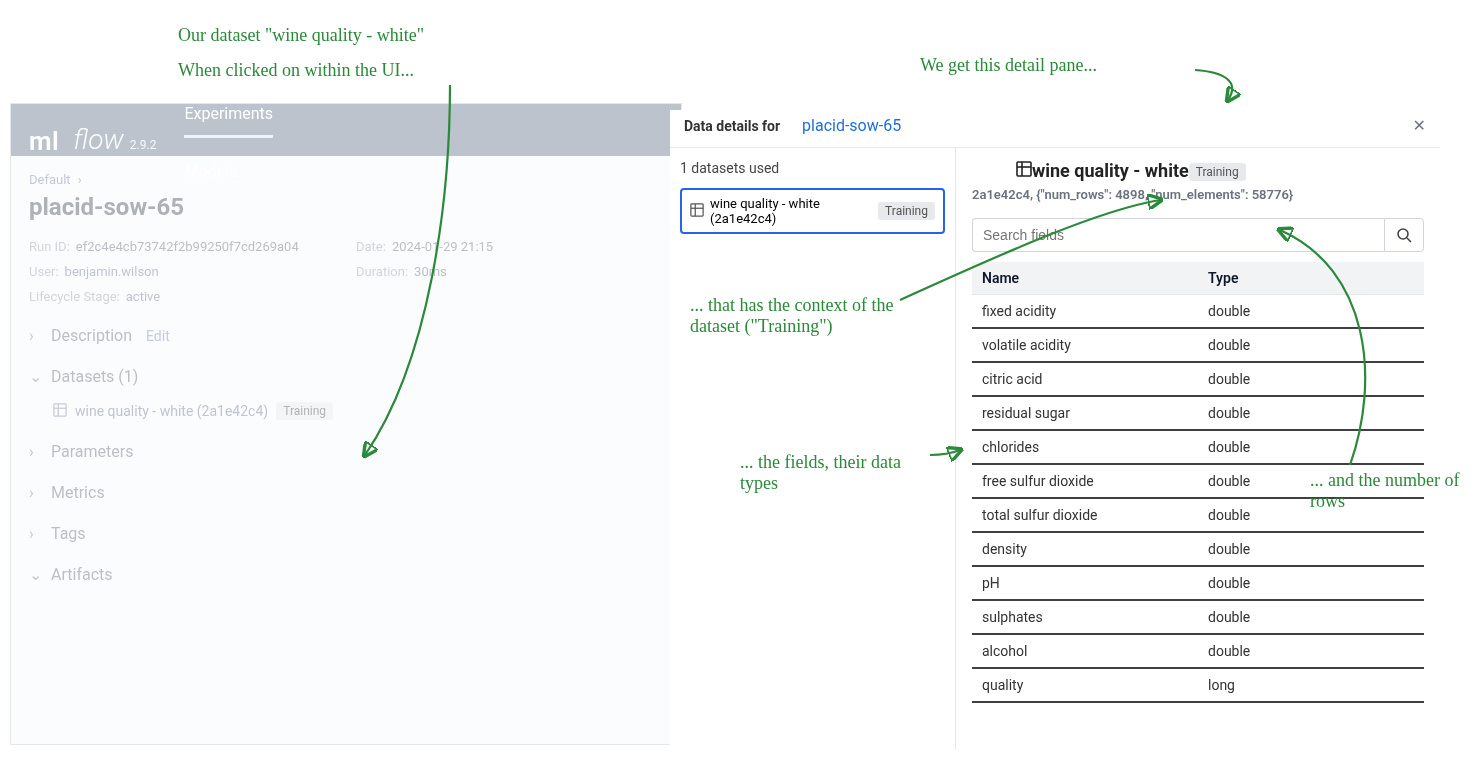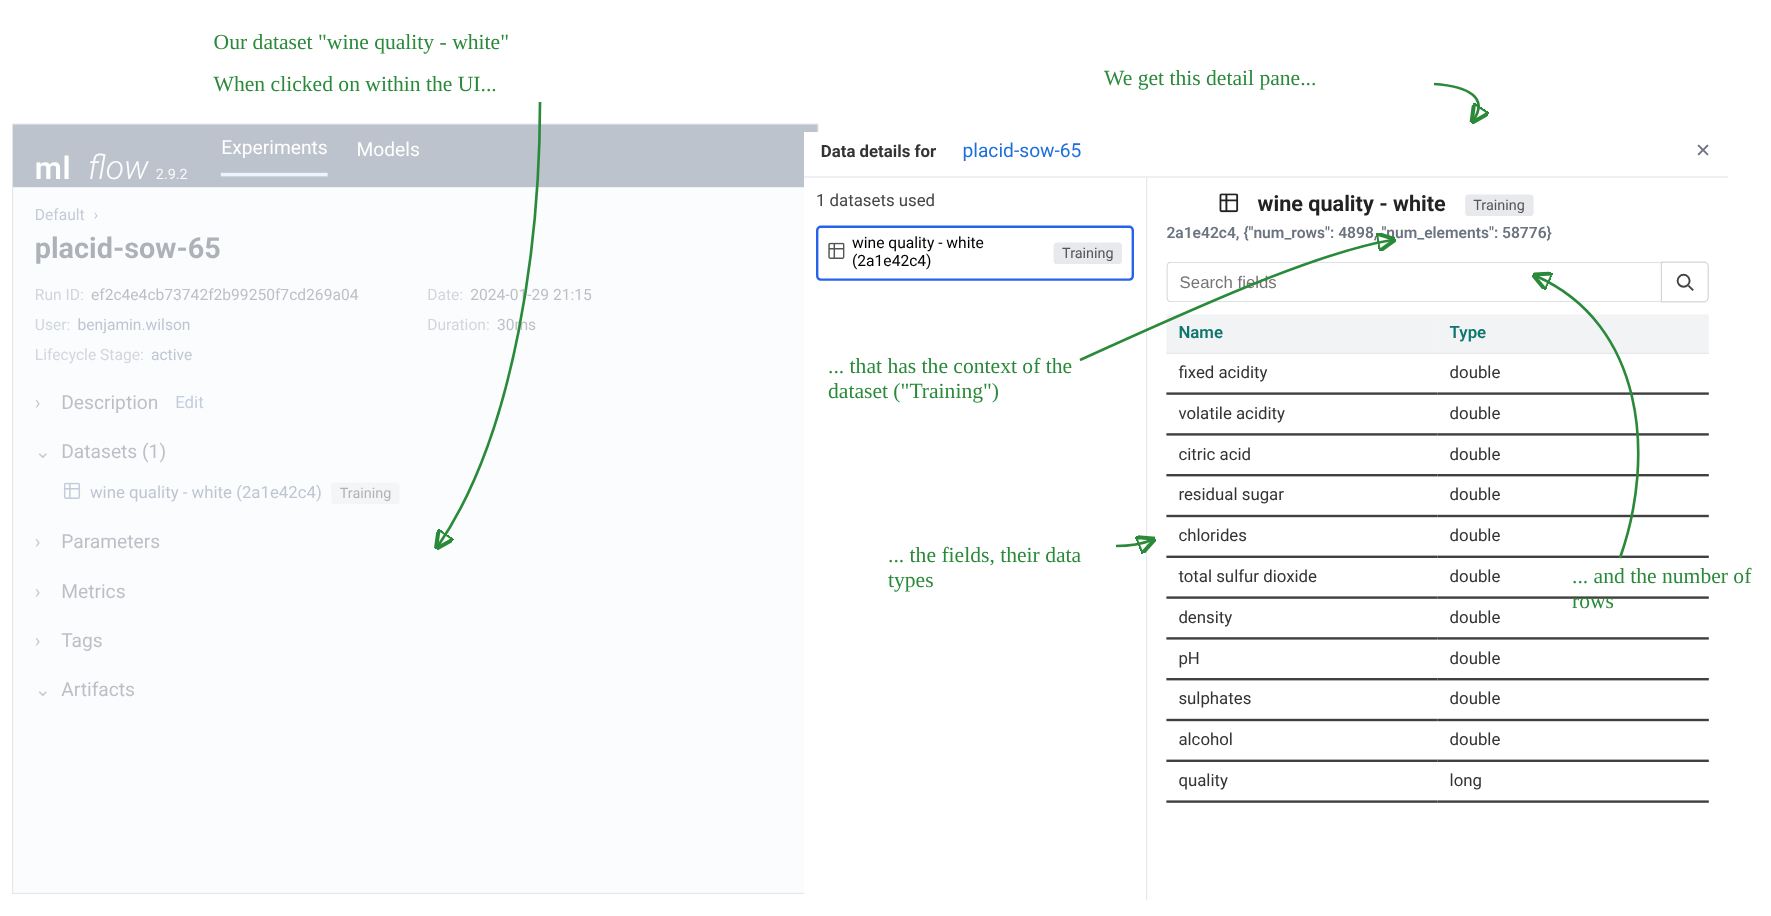--- a/index.html
+++ b/index.html
@@ -37,21 +37,21 @@
     background: #6b7a90;
     height: 52px;
     display: flex;
     align-items: flex-end;
     padding: 0 18px;
     color: #fff;
   }
   .brand-ml { font-size: 26px; font-weight: 600; letter-spacing: .5px; }
   .brand-flow { font-style: italic; font-weight: 300; font-size: 28px; margin-left: 14px; opacity: .95; }
   .brand-ver { font-size: 12px; margin-left: 6px; margin-bottom: 4px; opacity: .9; }
-  .nav-tabs { display:flex; gap: 24px; margin-left: 28px; height:100%; align-items:center; }
+  .nav-tabs { display:flex; gap: 24px; margin-left: 28px; height:100%; align-items:flex-start;flex-direction:column; }
   .nav-tab { font-size: 16px; padding-bottom: 12px; }
   .nav-tab.active { border-bottom: 3px solid #d9e7ff; }
   .body-area { padding: 16px 18px; color:#4b5563; }
   .crumb { font-size: 13px; color:#7b8aa8; }
   .crumb .chev { margin-left: 4px; }
   .run-name { font-size: 24px; font-weight: 700; color:#4b5563; margin-top: 6px; }
   .meta-grid {
     display: grid;
     grid-template-columns: 1fr 1fr;
     gap: 10px 20px;
@@ -102,41 +102,41 @@
   .ds-used { color:#444; margin-bottom: 12px; }
   .ds-select {
     border: 2px solid #2563eb;
     border-radius: 4px;
     padding: 6px 8px;
     display:flex; align-items:center; gap:6px;
     font-size: 13px;
   }
   .ds-select .icon { color:#555; }
   .detail-right { flex:1; padding: 12px 16px; display:flex; flex-direction:column; }
-  .ds-title-row { display:flex; align-items:center; gap:16px; margin-bottom:6px;padding-left:44px; }
+  .ds-title-row { display:flex; align-items:flex-end; gap:0; margin-bottom:6px;padding-left:44px; }
   .ds-title-row .icon { color:#333; }
   .ds-title { font-size:18px; font-weight:700; color:#222; }
   .ds-meta-line { font-size:13px; color:#6b7280; margin-bottom:16px; font-weight:600; }
   .search-row { display:flex; margin-bottom:10px; }
   .search-row input {
     flex:1; border:1px solid #d1d5db; border-right:none;
     padding:8px 10px; font-size:14px; outline:none;
     border-radius: 4px 0 0 4px;
   }
   .search-row .sbtn {
     width:40px; border:1px solid #d1d5db;
     display:flex; align-items:center; justify-content:center;
     border-radius: 0 4px 4px 0;
     color:#444;
     background:#fff;
   }
   .fld-table { width:100%; border-collapse:collapse; font-size:14px; }
   .fld-table th {
     text-align:left; background:#f1f3f5; padding:8px 10px;
-    font-weight:600; color:#0f766e; border-bottom:1px solid #e5e7eb;
+    font-weight:600; color:#0f172a; border-bottom:1px solid #e5e7eb;
   }
   .fld-table td {
     padding:8px 10px; border-bottom:2px solid #404040; color:#333;
   }
   .fld-table th:first-child, .fld-table td:first-child { width: 50%; }
   
   svg.overlay {
     position:absolute; left:0; top:0; width:1476px; height:763px;
     pointer-events:none; z-index:15;
   }
@@ -302,20 +302,24 @@
             </tr>
             <tr>
               <td>residual sugar</td>
               <td>double</td>
             </tr>
             <tr>
               <td>chlorides</td>
               <td>double</td>
             </tr>
             <tr>
+              <td>free sulfur dioxide</td>
+              <td>double</td>
+            </tr>
+            <tr>
               <td>total sulfur dioxide</td>
               <td>double</td>
             </tr>
             <tr>
               <td>density</td>
               <td>double</td>
             </tr>
             <tr>
               <td>pH</td>
               <td>double</td>

